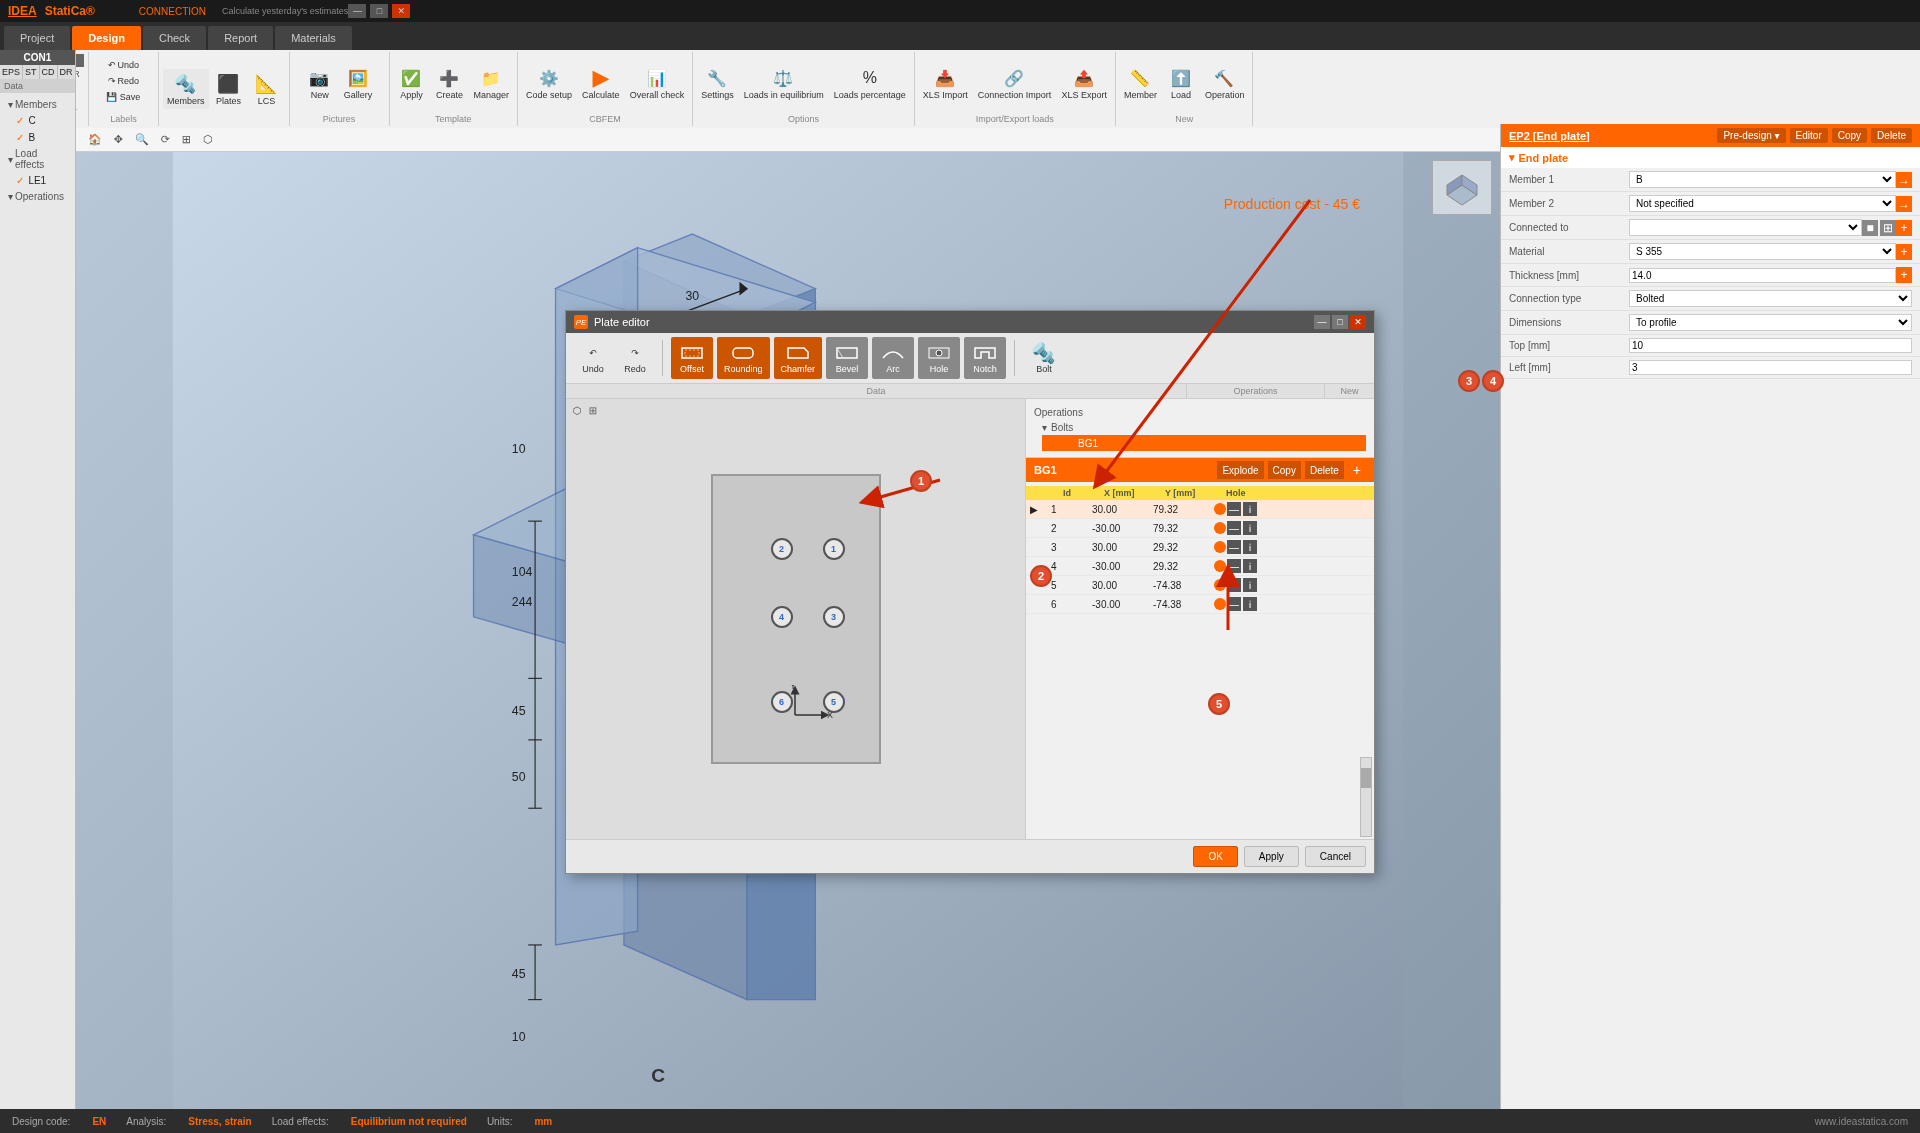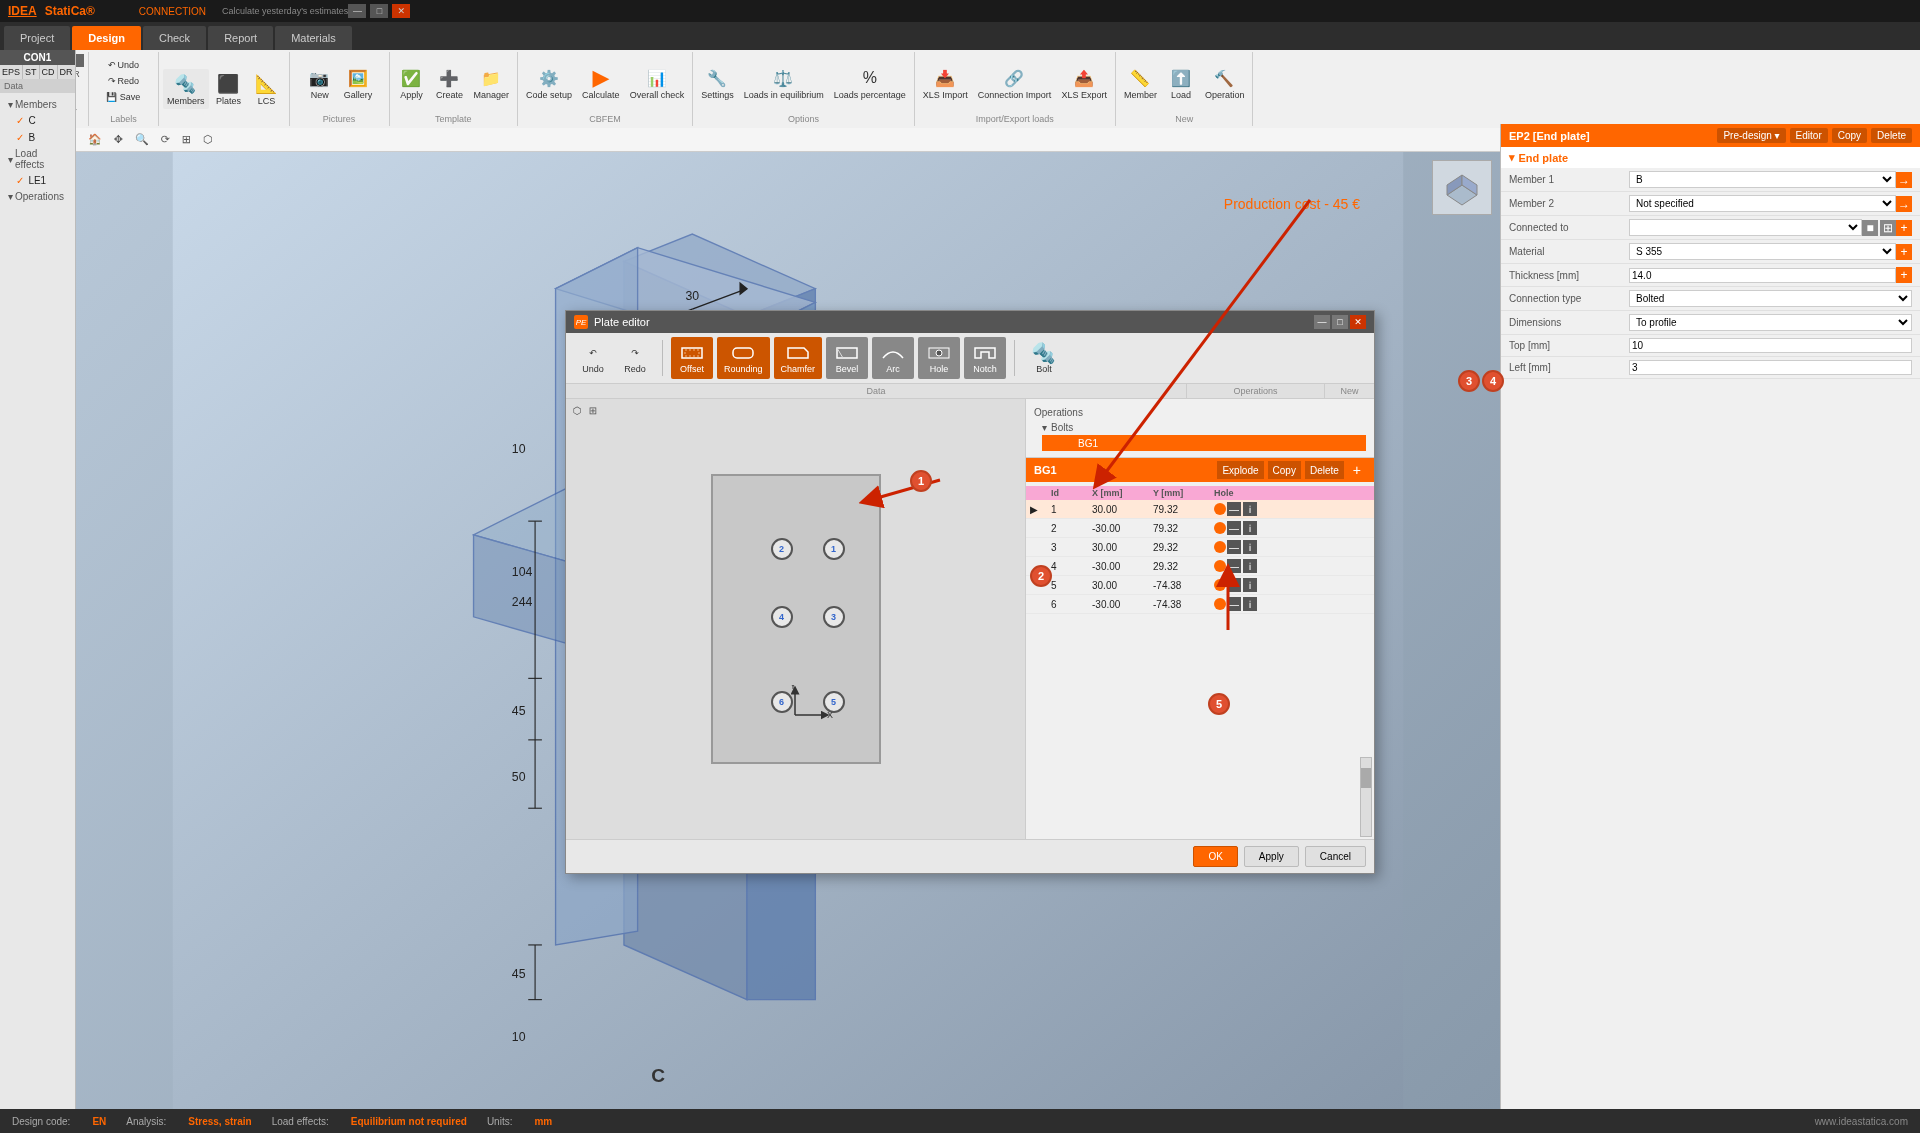--- a/index.html
+++ b/index.html
@@ -42,21 +42,21 @@
     .view-mode-btn { padding: 2px 8px; font-size: 10px; cursor: pointer; border: none; background: none; color: #555; }
     .view-mode-btn.active { color: #333; font-weight: bold; }
 
     
     #main-area { position: absolute; top: 152px; left: 76px; right: 420px; bottom: 24px; background: linear-gradient(135deg, #b8c8d8 0%, #8899aa 100%); overflow: hidden; }
     .production-cost { position: absolute; top: 8px; right: 140px; color: #ff6600; font-size: 14px; font-weight: normal; margin-top: 36px; }
 
     
     #right-panel { position: absolute; top: 124px; right: 0; width: 420px; bottom: 24px; background: #f0f0f0; border-left: 1px solid #bbb; display: flex; flex-direction: column; overflow: hidden; }
     .rp-header { background: #ff6600; color: #fff; font-size: 11px; font-weight: bold; padding: 4px 8px; display: flex; align-items: center; justify-content: space-between; }
-    .rp-header-left { display: flex; gap: 8px; }
+    .rp-header-left { display: flex; gap: 8px; text-decoration: underline; }
     .rp-header-right { display: flex; gap: 4px; }
     .rp-btn { background: #cc5200; border: none; color: #fff; padding: 2px 6px; cursor: pointer; font-size: 10px; border-radius: 2px; }
     .rp-section { padding: 0 0 4px 0; }
     .rp-section-header { background: #fff; padding: 4px 8px; font-weight: bold; font-size: 11px; color: #ff6600; display: flex; align-items: center; gap: 4px; cursor: pointer; }
     .rp-row { display: flex; align-items: center; padding: 3px 8px; border-bottom: 1px solid #e0e0e0; font-size: 10px; }
     .rp-label { width: 120px; color: #555; flex-shrink: 0; }
     .rp-select { flex: 1; font-size: 10px; padding: 1px 2px; border: 1px solid #ccc; background: #fff; }
     .rp-input { flex: 1; font-size: 10px; padding: 1px 2px; border: 1px solid #ccc; width: 60px; }
     .rp-add-btn { width: 16px; height: 16px; background: #ff6600; color: #fff; border: none; cursor: pointer; font-size: 12px; display: flex; align-items: center; justify-content: center; }
 
@@ -87,21 +87,21 @@
     .pe-left { width: 460px; border-right: 1px solid #ccc; display: flex; align-items: center; justify-content: center; background: #ddd; position: relative; }
     .pe-drawing { width: 170px; height: 290px; background: #c8c8c8; border: 2px solid #999; position: relative; }
     .pe-right { flex: 1; display: flex; flex-direction: column; overflow: hidden; }
     .pe-right-header { background: #ff6600; color: #fff; padding: 3px 8px; font-size: 11px; font-weight: bold; display: flex; align-items: center; justify-content: space-between; }
     .pe-right-header-btns { display: flex; gap: 4px; }
     .pe-right-h-btn { background: #cc5200; border: none; color: #fff; padding: 1px 5px; cursor: pointer; font-size: 10px; }
     .pe-ops-header { font-size: 10px; color: #555; padding: 2px 0; }
     .pe-ops-group { padding-left: 8px; }
     .pe-ops-item { padding: 2px 4px; font-size: 10px; cursor: pointer; display: flex; align-items: center; gap: 4px; }
     .pe-ops-item.selected { background: #ff6600; color: #fff; }
-    .pe-table-header { display: grid; grid-template-columns: 20px 40px 60px 60px auto; gap: 1px; background: #f9a8d4; padding: 2px 4px; font-size: 9px; color: #555; font-weight: bold; margin-top: 4px; }
+    .pe-table-header { display: grid; grid-template-columns: 20px 40px 60px 60px auto; gap: 1px; background: #fde047; padding: 2px 16px; font-size: 9px; color: #555; font-weight: bold; margin-top: 4px; }
     .pe-table-row { display: grid; grid-template-columns: 20px 40px 60px 60px auto; gap: 1px; padding: 2px 4px; font-size: 10px; border-bottom: 1px solid #e8e8e8; align-items: center; }
     .pe-table-row.selected { background: #e0f0ff; }
     .pe-hole-indicator { width: 12px; height: 12px; border-radius: 50%; background: #ff6600; display: inline-block; }
     .pe-row-btn { width: 14px; height: 14px; border: none; cursor: pointer; margin-right: 1px; font-size: 10px; display: inline-flex; align-items: center; justify-content: center; }
     .pe-row-btn.dark { background: #555; color: #fff; }
     .pe-footer { padding: 6px 8px; display: flex; justify-content: flex-end; gap: 6px; border-top: 1px solid #ccc; background: #e8e8e8; }
     .pe-footer-btn { padding: 4px 14px; border: 1px solid #bbb; background: #e0e0e0; cursor: pointer; font-size: 10px; border-radius: 2px; }
     .pe-footer-btn.primary { background: #ff6600; color: #fff; border-color: #cc5200; }
 
     

